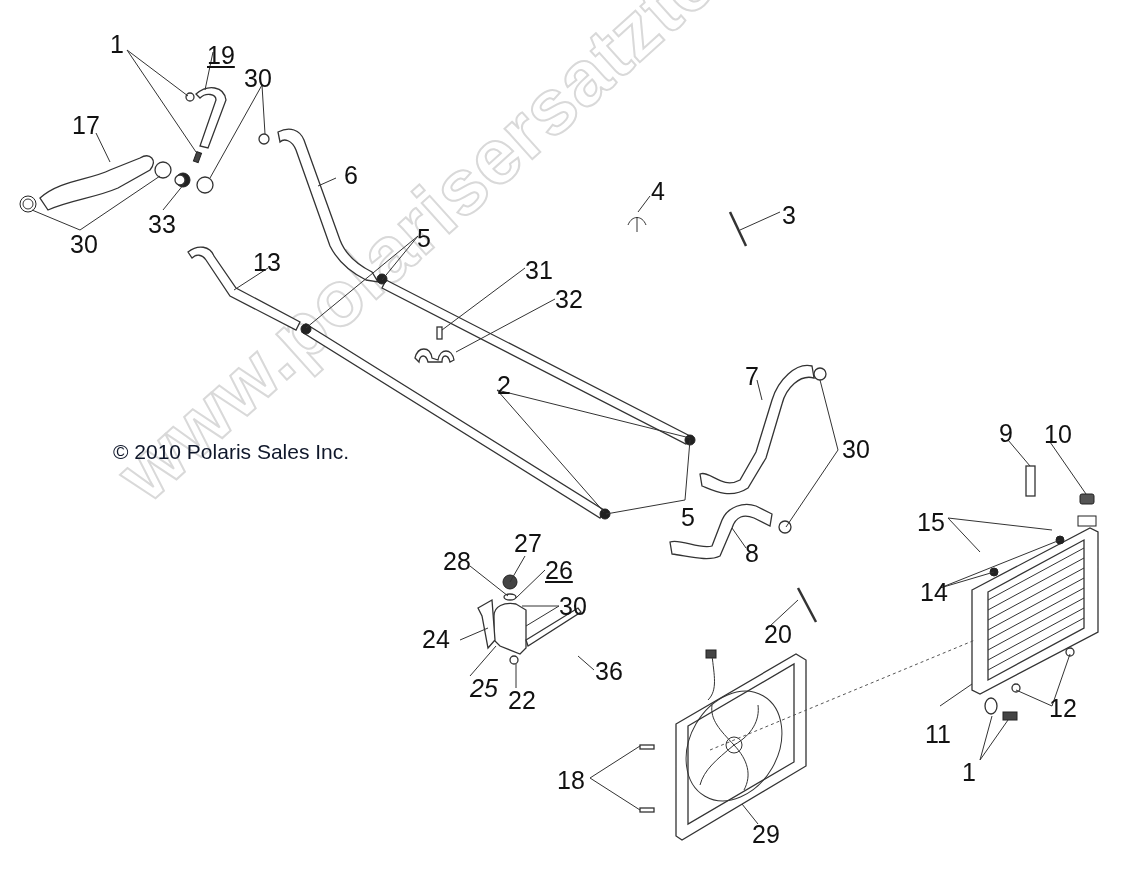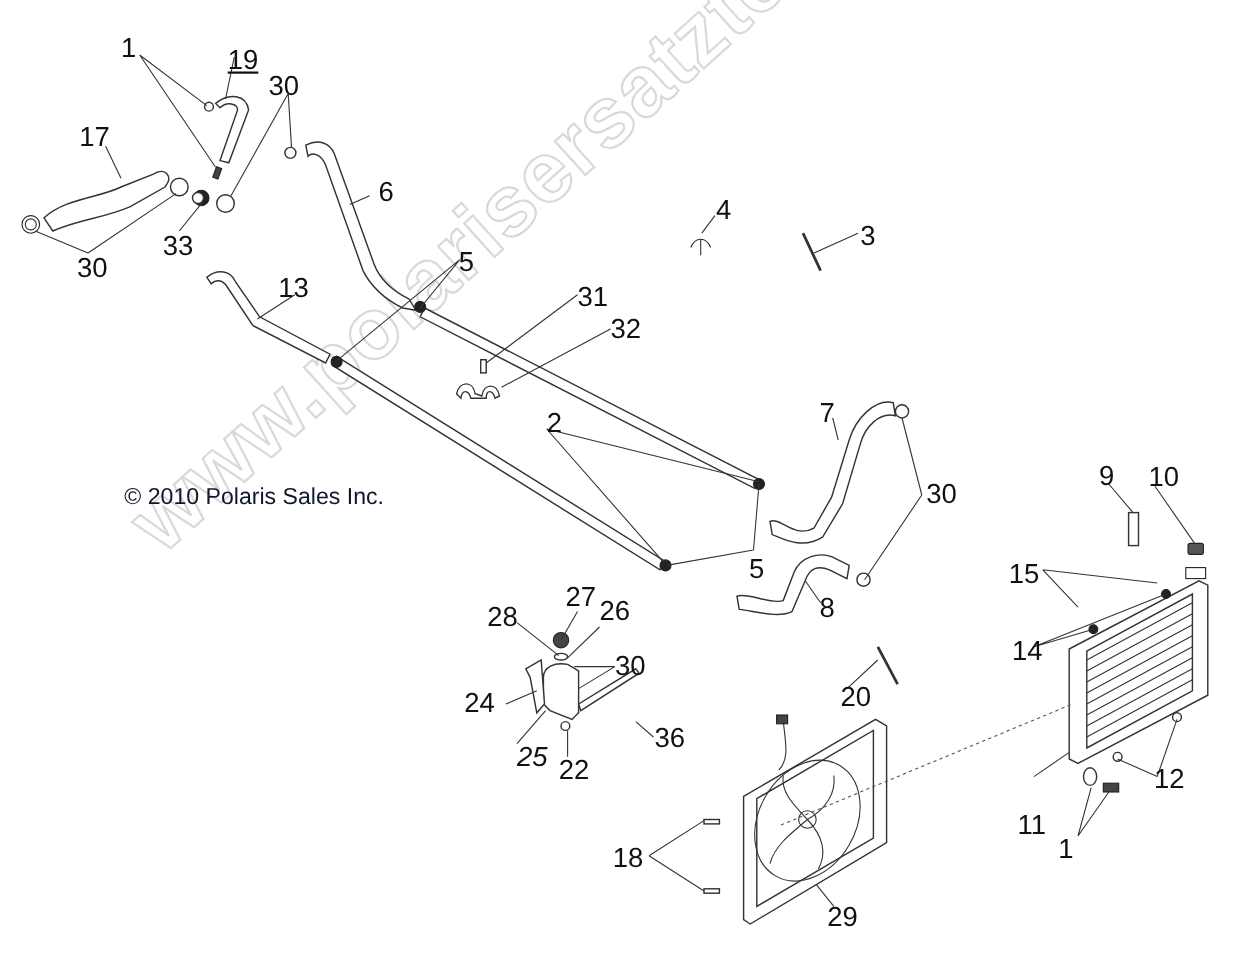--- a/index.html
+++ b/index.html
@@ -165,28 +165,28 @@
     <span class="lbl" style="left: 745px; top: 364px;">7</span>
     <span class="lbl" style="left: 497px; top: 373px;">2</span>
     <span class="lbl" style="left: 842px; top: 437px;">30</span>
     <span class="lbl" style="left: 999px; top: 421px;">9</span>
     <span class="lbl" style="left: 1044px; top: 422px;">10</span>
     <span class="lbl" style="left: 681px; top: 505px;">5</span>
     <span class="lbl" style="left: 917px; top: 510px;">15</span>
     <span class="lbl" style="left: 745px; top: 541px;">8</span>
     <span class="lbl" style="left: 514px; top: 531px;">27</span>
     <span class="lbl" style="left: 443px; top: 549px;">28</span>
-    <span class="lbl" style="left: 545px; top: 544px;">26</span>
+    <span class="lbl" style="left: 545px; top: 558px; text-decoration: underline;">26</span>
     <span class="lbl" style="left: 920px; top: 580px;">14</span>
     <span class="lbl" style="left: 559px; top: 594px;">30</span>
     <span class="lbl" style="left: 422px; top: 627px;">24</span>
     <span class="lbl" style="left: 764px; top: 622px;">20</span>
     <span class="lbl" style="left: 595px; top: 659px;">36</span>
     <span class="lbl" style="left: 470px; top: 676px; font-style: italic;">25</span>
     <span class="lbl" style="left: 496px; top: 688px; margin-left: 12px;">22</span>
-    <span class="lbl" style="left: 925px; top: 738px;">11</span>
+    <span class="lbl" style="left: 925px; top: 722px;">11</span>
     <span class="lbl" style="left: 1049px; top: 696px;">12</span>
     <span class="lbl" style="left: 557px; top: 768px;">18</span>
     <span class="lbl" style="left: 962px; top: 760px;">1</span>
     <span class="lbl" style="left: 752px; top: 822px;">29</span>
   </div>
 
 <div class="copy">© 2010 Polaris Sales Inc.</div>
 
 </body></html>

